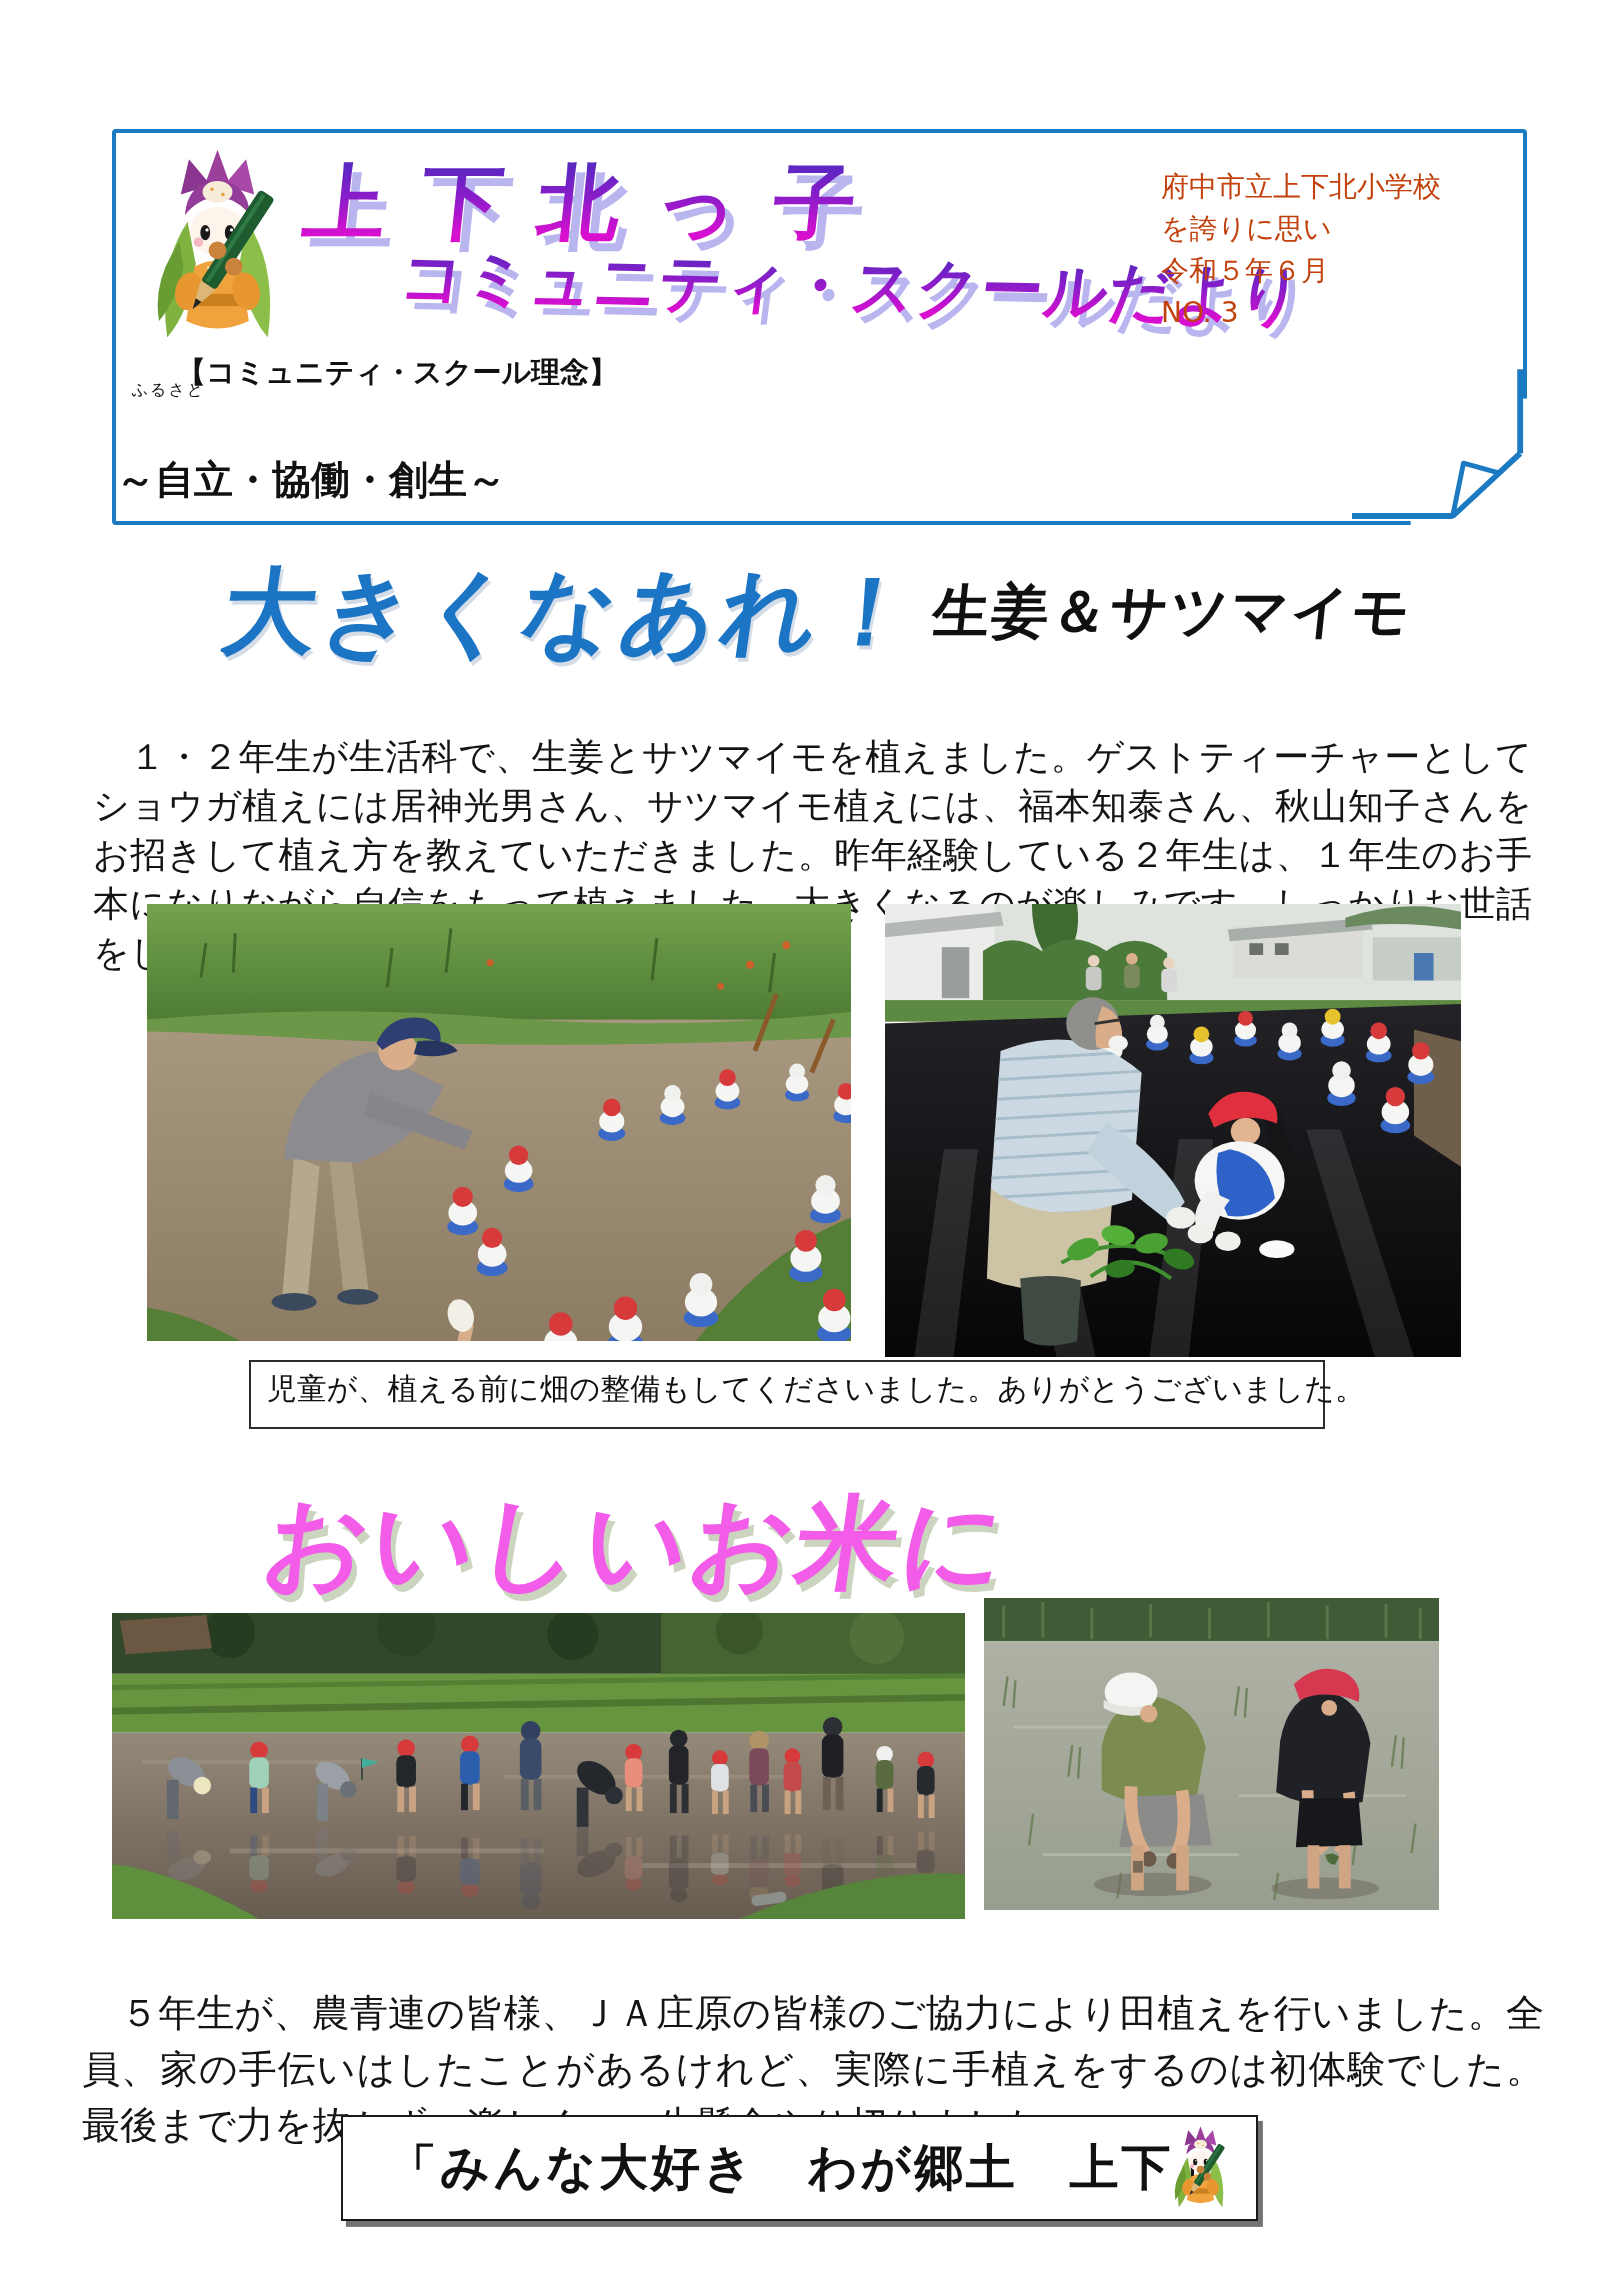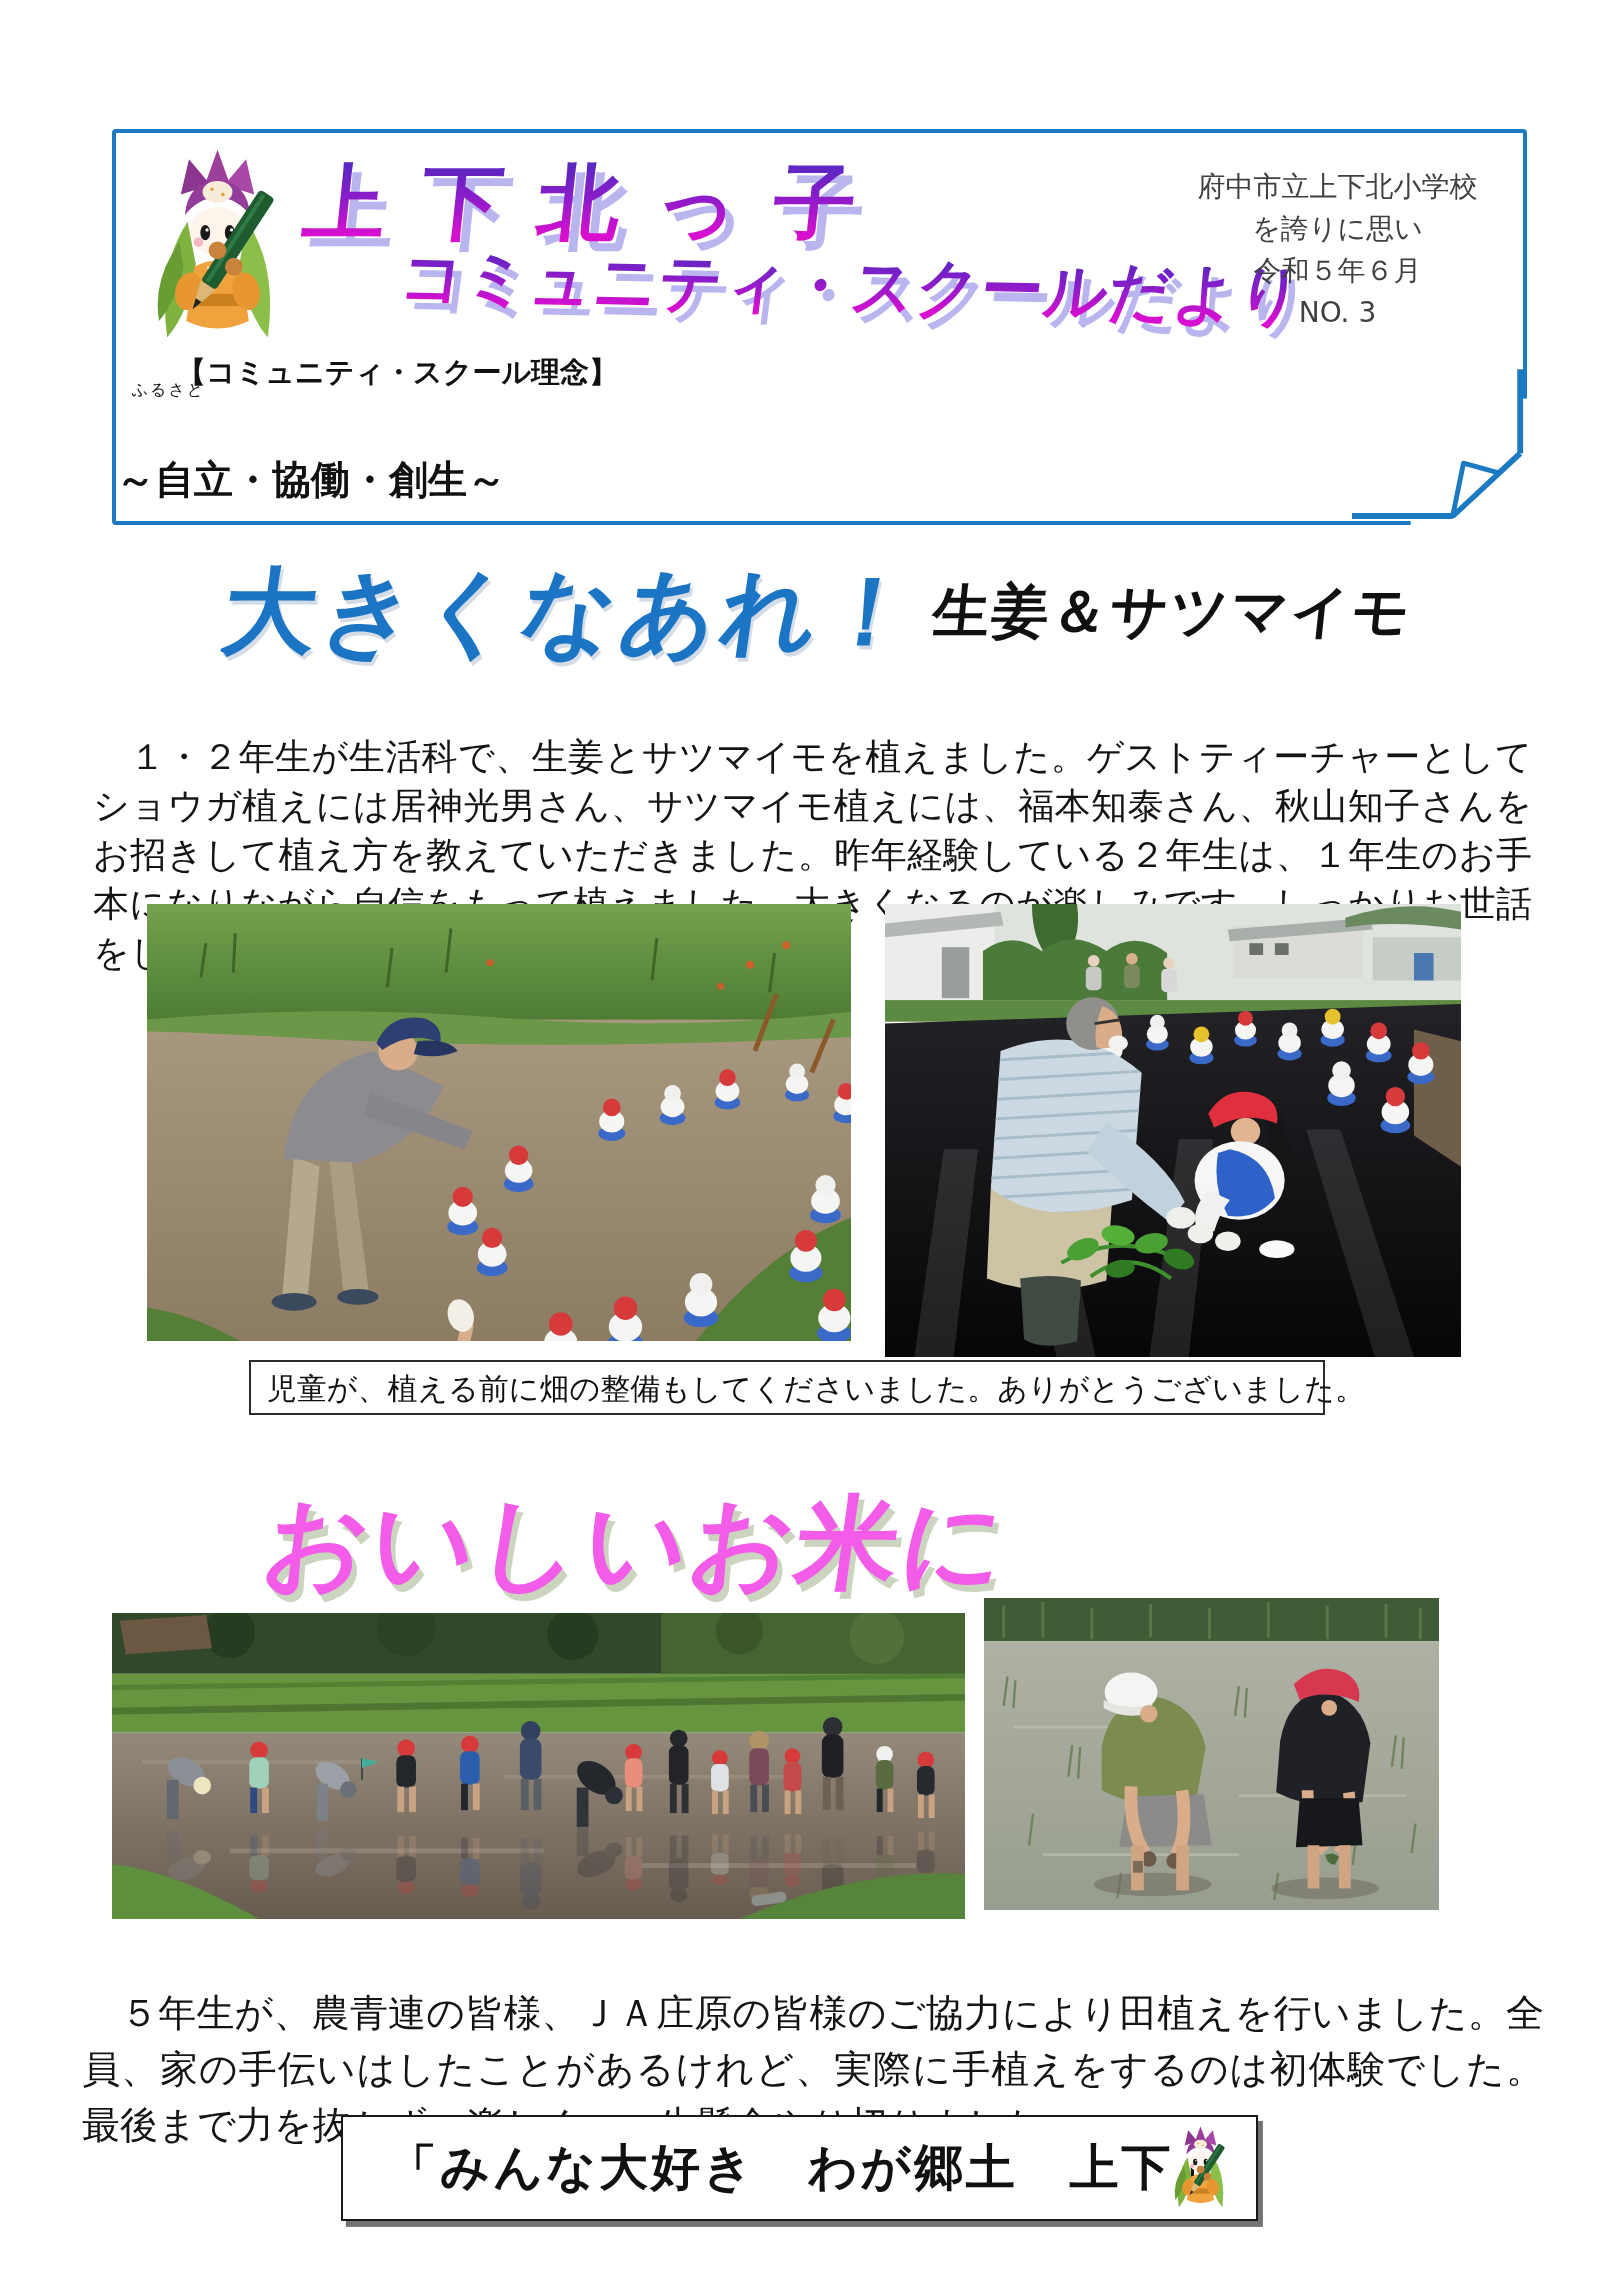--- a/index.html
+++ b/index.html
@@ -8,22 +8,22 @@
   
   .frame{position:absolute;left:112px;top:129px;width:1407px;height:388px;
          border:4.9px solid #1b7ac2;border-radius:3.9px;background:#fff;}
   .mascot-header{position:absolute;left:33px;top:13.7px;width:137px;height:204px;}
   .title-wrap{position:absolute;white-space:nowrap;font-weight:900;}
   .title1{left:188px;top:15.7px;font-size:82px;letter-spacing:35px;transform:skewX(-6deg);}
   .title2{left:290px;top:100px;font-size:65px;letter-spacing:1px;transform:skewX(-6deg) rotate(1.2deg) scaleX(.96);transform-origin:left top;}
   .t-shadow{position:absolute;left:9.8px;top:9.8px;color:#b9b5ef;}
   .t-main{position:relative;background:linear-gradient(180deg,#4b2bbf 0%,#8b1cc9 45%,#d90fd0 85%);
           -webkit-background-clip:text;background-clip:text;color:transparent;-webkit-text-fill-color:transparent;}
-  .school-info{position:absolute;left:1045px;top:33px;width:353px;text-align:center;
-               font-size:28px;line-height:42px;font-weight:500;color:#404040;}
+  .school-info{position:absolute;left:1045px;top:33px;width:353px;text-align:left;
+               font-size:28px;line-height:42px;font-weight:500;color:#c2410c;}
   .principle-label{position:absolute;left:61px;top:220px;font-size:29px;font-weight:600;}
   .furigana{position:absolute;left:15.7px;top:247px;font-size:16px;font-weight:500;letter-spacing:2px;}
   .principle-line{position:absolute;left:8.8px;top:267px;font-size:33px;font-weight:600;white-space:nowrap;}
   .motto{position:absolute;left:0;top:320px;width:100%;text-align:left;font-size:39px;font-weight:700;}
   .dogear{position:absolute;right:-4.9px;bottom:-4.9px;width:176px;height:157px;}
   
   .h-blue{position:absolute;left:223px;top:549px;font-size:94px;font-weight:900;color:#1b74c4;
           transform:skewX(-8deg);letter-spacing:3.9px;text-shadow:2.9px 3.9px 0 rgba(10,60,120,.18);white-space:nowrap;}
   .h-sub{position:absolute;left:933px;top:574px;font-size:57px;font-weight:900;color:#101010;
          transform:skewX(-6deg);letter-spacing:2px;white-space:nowrap;}
@@ -34,21 +34,21 @@
   .para1{left:93px;top:696px;width:1439px;font-size:36px;line-height:49px;}
   .para2{left:82px;top:1947px;width:1462px;font-size:38px;line-height:56px;}
   
   .photo{position:absolute;overflow:hidden;}
   .photo svg{display:block;width:100%;height:100%;}
   .photo1{left:147px;top:904px;width:704px;height:437px;}
   .photo2{left:885px;top:904px;width:576px;height:453px;}
   .photo3{left:112px;top:1613px;width:853px;height:306px;}
   .photo4{left:984px;top:1598px;width:455px;height:312px;}
   
-  .caption-box{position:absolute;left:249px;top:1360px;width:1076px;height:55px;border:2px solid #2b2b2b;
+  .caption-box{position:absolute;left:249px;top:1360px;width:1076px;height:69px;border:2px solid #2b2b2b;
                font-size:30px;line-height:53px;padding-left:15.7px;box-sizing:border-box;white-space:nowrap;background:#fff;}
   .slogan-box{position:absolute;left:341px;top:2115px;width:913px;height:102px;border:2.9px solid #1a1a1a;
               background:#fff;box-shadow:4.9px 5.9px 0 rgba(90,90,90,.85);}
   .slogan-text{position:absolute;left:45px;top:17.6px;font-size:49px;font-weight:900;letter-spacing:2.9px;white-space:nowrap;}
   .mascot-slogan{position:absolute;right:25.5px;top:7.8px;width:61px;height:88px;}
 </style>
 </head>
 <body>
 
 <svg width="0" height="0" style="position:absolute" aria-hidden="true">

